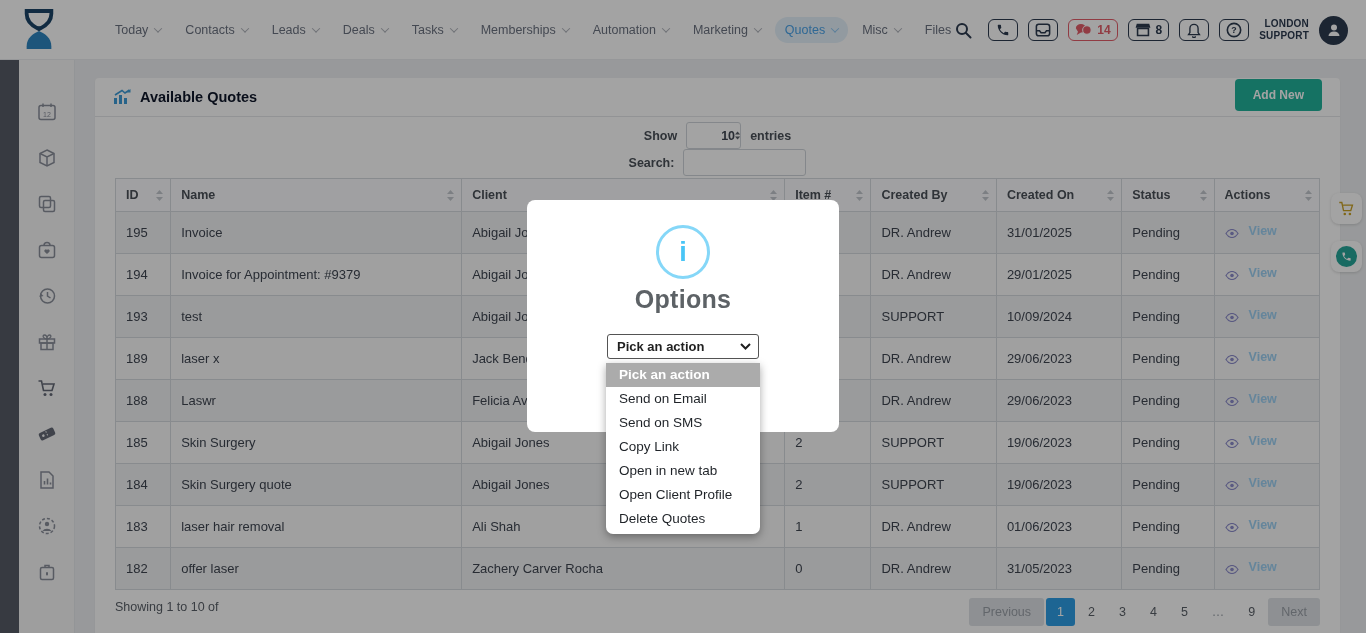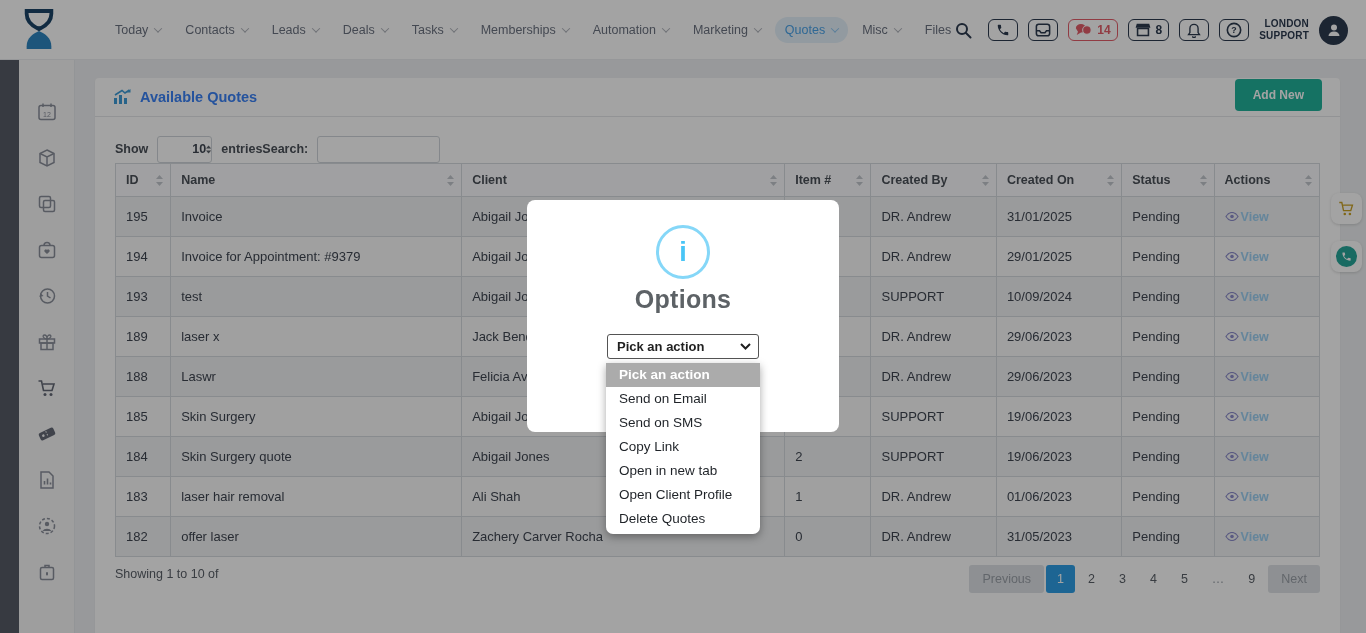--- a/index.html
+++ b/index.html
@@ -24,37 +24,37 @@
   .avatar{width:29px;height:29px;border-radius:50%;background:#2c3a4f;display:flex;align-items:center;justify-content:center;}
   
   .darkstrip{position:absolute;left:0;top:60px;width:19px;height:573px;background:#565b66;z-index:2;}
   .iconbar{position:absolute;left:19px;top:60px;width:56px;height:573px;background:#f7f7f8;border-right:1px solid #e7e9ec;z-index:2;display:flex;flex-direction:column;align-items:center;padding-top:42px;gap:26px;}
   .side-ic{width:20px;height:20px;color:#8a8f9a;cursor:pointer;}
   .side-ic.dark{color:#646a76;}
   
   .content{position:absolute;left:75px;top:60px;width:1291px;height:573px;background:#eef0f2;z-index:1;}
   .card{position:absolute;left:20px;right:26px;top:18px;height:720px;background:#fff;border-radius:4px;box-shadow:0 1px 2px rgba(0,0,0,.06);}
   .card-head{height:39px;border-bottom:1px solid #e4e7ea;display:flex;align-items:center;justify-content:space-between;padding:0 18px;}
-  .card-title{display:flex;align-items:center;gap:9px;font-size:14.5px;font-weight:bold;color:#3b82f6;}
+  .card-title{display:flex;align-items:center;gap:9px;font-size:14.5px;font-weight:bold;color:#0f172a;}
   .add-new{background:#21b39b;color:#fff;font-size:12px;font-weight:bold;border:none;border-radius:4px;padding:9px 18px;cursor:pointer;margin-top:-4px;}
   .card-body{padding:18px 20px 0 20px;}
-  .controls{display:flex;align-items:center;justify-content:flex-start;height:28px;}
+  .controls{display:flex;align-items:center;justify-content:center;height:28px;flex-direction:column;}
   .show-wrap{display:flex;align-items:center;gap:9px;font-size:12.5px;font-weight:bold;color:#4a5058;}
   .pagesize{width:55px;height:27px;border:1px solid #cfd4da;border-radius:3px;display:flex;align-items:center;justify-content:center;gap:0;font-size:12.5px;color:#3f4651;cursor:pointer;background:#fff;padding-left:34px;}
   .search-wrap{display:flex;align-items:center;gap:9px;font-size:12.5px;font-weight:bold;color:#4a5058;}
   .search-input{width:123px;height:27px;border:1px solid #cfd4da;border-radius:3px;background:#fff;padding:0 6px;font-size:12px;}
-  .quotes-table{width:100%;border-collapse:collapse;table-layout:fixed;}
+  .quotes-table{width:100%;border-collapse:collapse;table-layout:fixed;margin-top:15px;}
   .quotes-table th,.quotes-table td{border:1px solid #d5d9de;text-align:left;overflow:hidden;white-space:nowrap;}
   .quotes-table th{font-size:12.5px;font-weight:bold;color:#4a5058;padding:9px 10px;background:#fbfbfd;position:relative;}
   .quotes-table td{font-size:13px;color:#3f4651;padding:12px 10px;}
   .quotes-table tr.odd td{background:#f1f2f4;}
   .quotes-table tr.even td{background:#fafafb;}
   th .sort{position:absolute;right:7px;top:11px;}
   .c1{width:55px}.c2{width:290px}.c3{width:322px}.c4{width:86px}.c5{width:125px}.c6{width:125px}.c7{width:92px}.c8{width:105px}
-  .view-link{color:#9ed1f2;font-size:12.5px;font-weight:bold;display:inline-flex;align-items:center;gap:2px;cursor:pointer;}
+  .view-link{color:#9ed1f2;font-size:12.5px;font-weight:bold;display:inline-flex;align-items:flex-end;gap:10px;cursor:pointer;}
   .table-info{font-size:12.5px;color:#5a6068;margin-top:10px;float:left;}
   .pagination{display:flex;justify-content:flex-end;align-items:center;gap:2px;margin-top:8px;padding-bottom:20px;}
   .page{font-size:12.5px;color:#5a6068;padding:7px 11px;border-radius:3px;cursor:pointer;}
   .page.nav-btn{background:#dfe2e6;color:#9aa0a8;padding:7px 13px;}
   .page.active{background:#2e9fe6;color:#fff;}
   .page.dots{color:#9aa0a8;cursor:default;}
   
   .float-btn{position:absolute;right:4px;width:31px;height:31px;background:#fff;border-radius:8px;box-shadow:0 1px 3px rgba(0,0,0,.15);display:flex;align-items:center;justify-content:center;z-index:3;cursor:pointer;}
   .float-cart{top:193px;}
   .float-phone{top:241px;}

